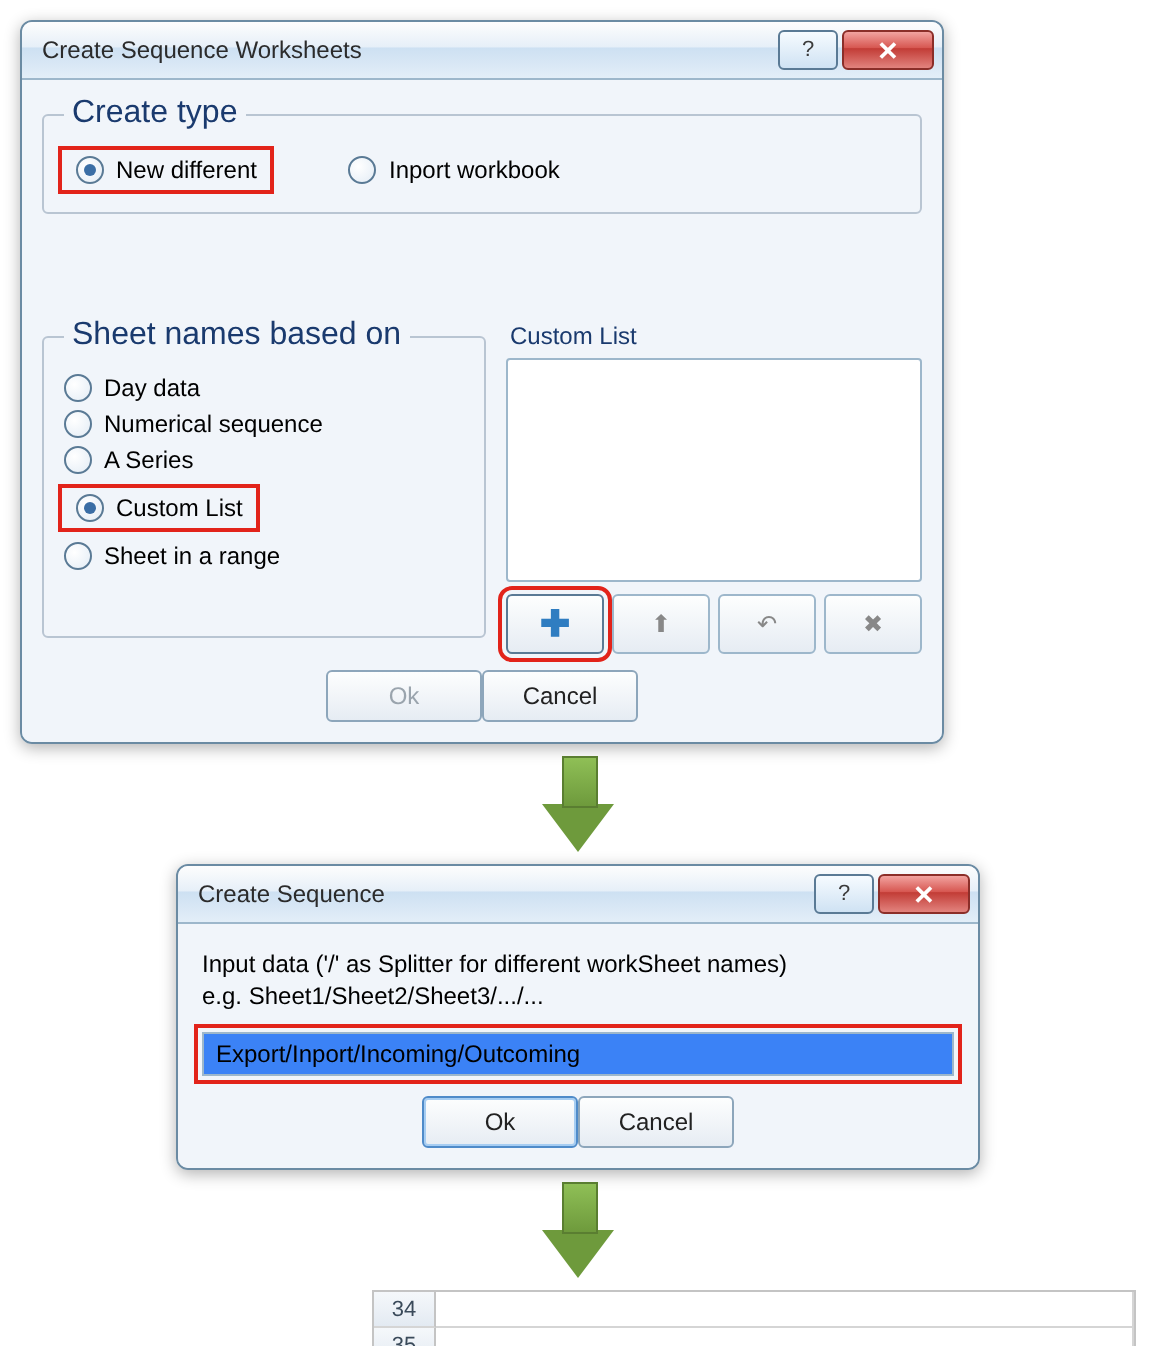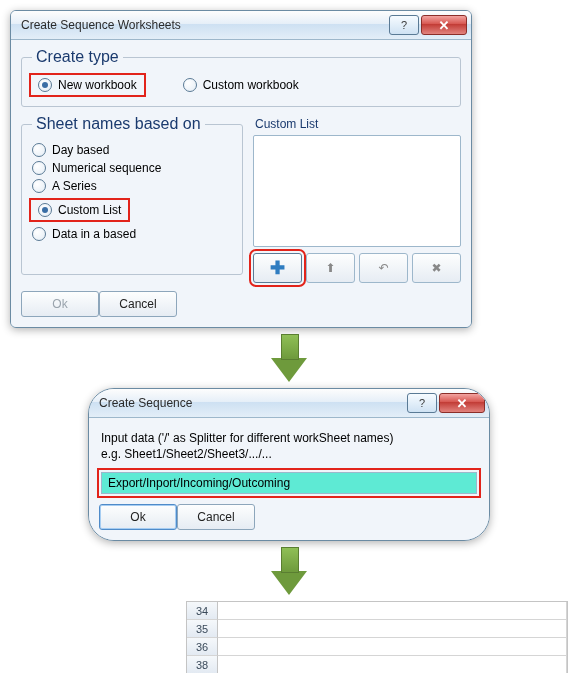--- a/index.html
+++ b/index.html
@@ -93,20 +93,21 @@
     width: 6px; height: 6px;
     background: #3b6ea5;
     border-radius: 50%;
   }
   .highlight {
     outline: 2px solid #e2231a;
     outline-offset: 1px;
   }
   .half {
     flex: 1;
+    margin-top: 44px;
   }
   .group-label {
     color: #1a3a6e;
     margin: 2px 0 4px 2px;
   }
   .listbox {
     height: 110px;
     background: #fff;
     border: 1px solid #9db7cb;
     border-radius: 2px;
@@ -134,21 +135,21 @@
   .tbtn.add.highlight {
     outline-offset: 2px;
   }
   .plus {
     font-size: 18px;
     font-weight: bold;
     line-height: 1;
   }
   .footer {
     display: flex;
-    justify-content: flex-start;
+    justify-content: center;
     gap: 0;
     margin-top: 8px;
   }
   .btn {
     min-width: 76px;
     height: 24px;
     border: 1px solid #8da6bb;
     border-radius: 3px;
     background: linear-gradient(#fdfefe,#e6ecf3);
     display: flex;
@@ -175,33 +176,32 @@
     content: "";
     position: absolute;
     top: -48px; left: -8px;
     width: 16px; height: 24px;
     background: linear-gradient(#8fbf56,#6e9a3c);
     border: 1px solid #5a7e31;
   }
   .dialog2 {
     width: 400px;
     margin: 0 auto;
-    border-radius: 26px;
   }
   .instr {
     margin: 4px 2px 8px 2px;
     line-height: 1.35;
   }
   .textfield {
     width: 100%;
     box-sizing: border-box;
     height: 22px;
     padding: 2px 6px;
     border: 1px solid #9db7cb;
-    background: #5eead4;
+    background: #3b82f6;
     font-family: inherit;
     font-size: 12px;
   }
   .input-hl {
     outline: 2px solid #e2231a;
     padding: 2px;
     margin-bottom: 8px;
   }
   .spreadsheet {
     width: 380px;
@@ -241,51 +241,51 @@
     <div class="winbtn close">
       <span>✕</span>
     </div>
   </div>
   <div class="dialog-body">
     <fieldset>
       <legend>Create type</legend>
       <div class="row">
         <div class="radio selected highlight" style="padding:2px 6px;">
           <span class="dot"></span>
-          <span>New workbook</span>
+          <span>New different</span>
         </div>
         <div class="radio" style="margin-left:30px;">
           <span class="dot"></span>
-          <span>Custom workbook</span>
+          <span>Inport workbook</span>
         </div>
       </div>
     </fieldset>
 
     <div class="row">
       <fieldset class="half" style="flex:0 0 200px;">
         <legend>Sheet names based on</legend>
         <div class="radio">
           <span class="dot"></span>
-          <span>Day based</span>
+          <span>Day data</span>
         </div>
         <div class="radio">
           <span class="dot"></span>
           <span>Numerical sequence</span>
         </div>
         <div class="radio">
           <span class="dot"></span>
           <span>A Series</span>
         </div>
         <div class="radio selected highlight" style="padding:2px 6px; display:inline-flex;">
           <span class="dot"></span>
           <span>Custom List</span>
         </div>
         <div class="radio">
           <span class="dot"></span>
-          <span>Data in a based</span>
+          <span>Sheet in a range</span>
         </div>
       </fieldset>
 
       <div class="half">
         <div class="group-label">Custom List</div>
         <div class="listbox"></div>
         <div class="toolbar">
           <div class="tbtn add highlight">
             <span class="plus">✚</span>
           </div>

